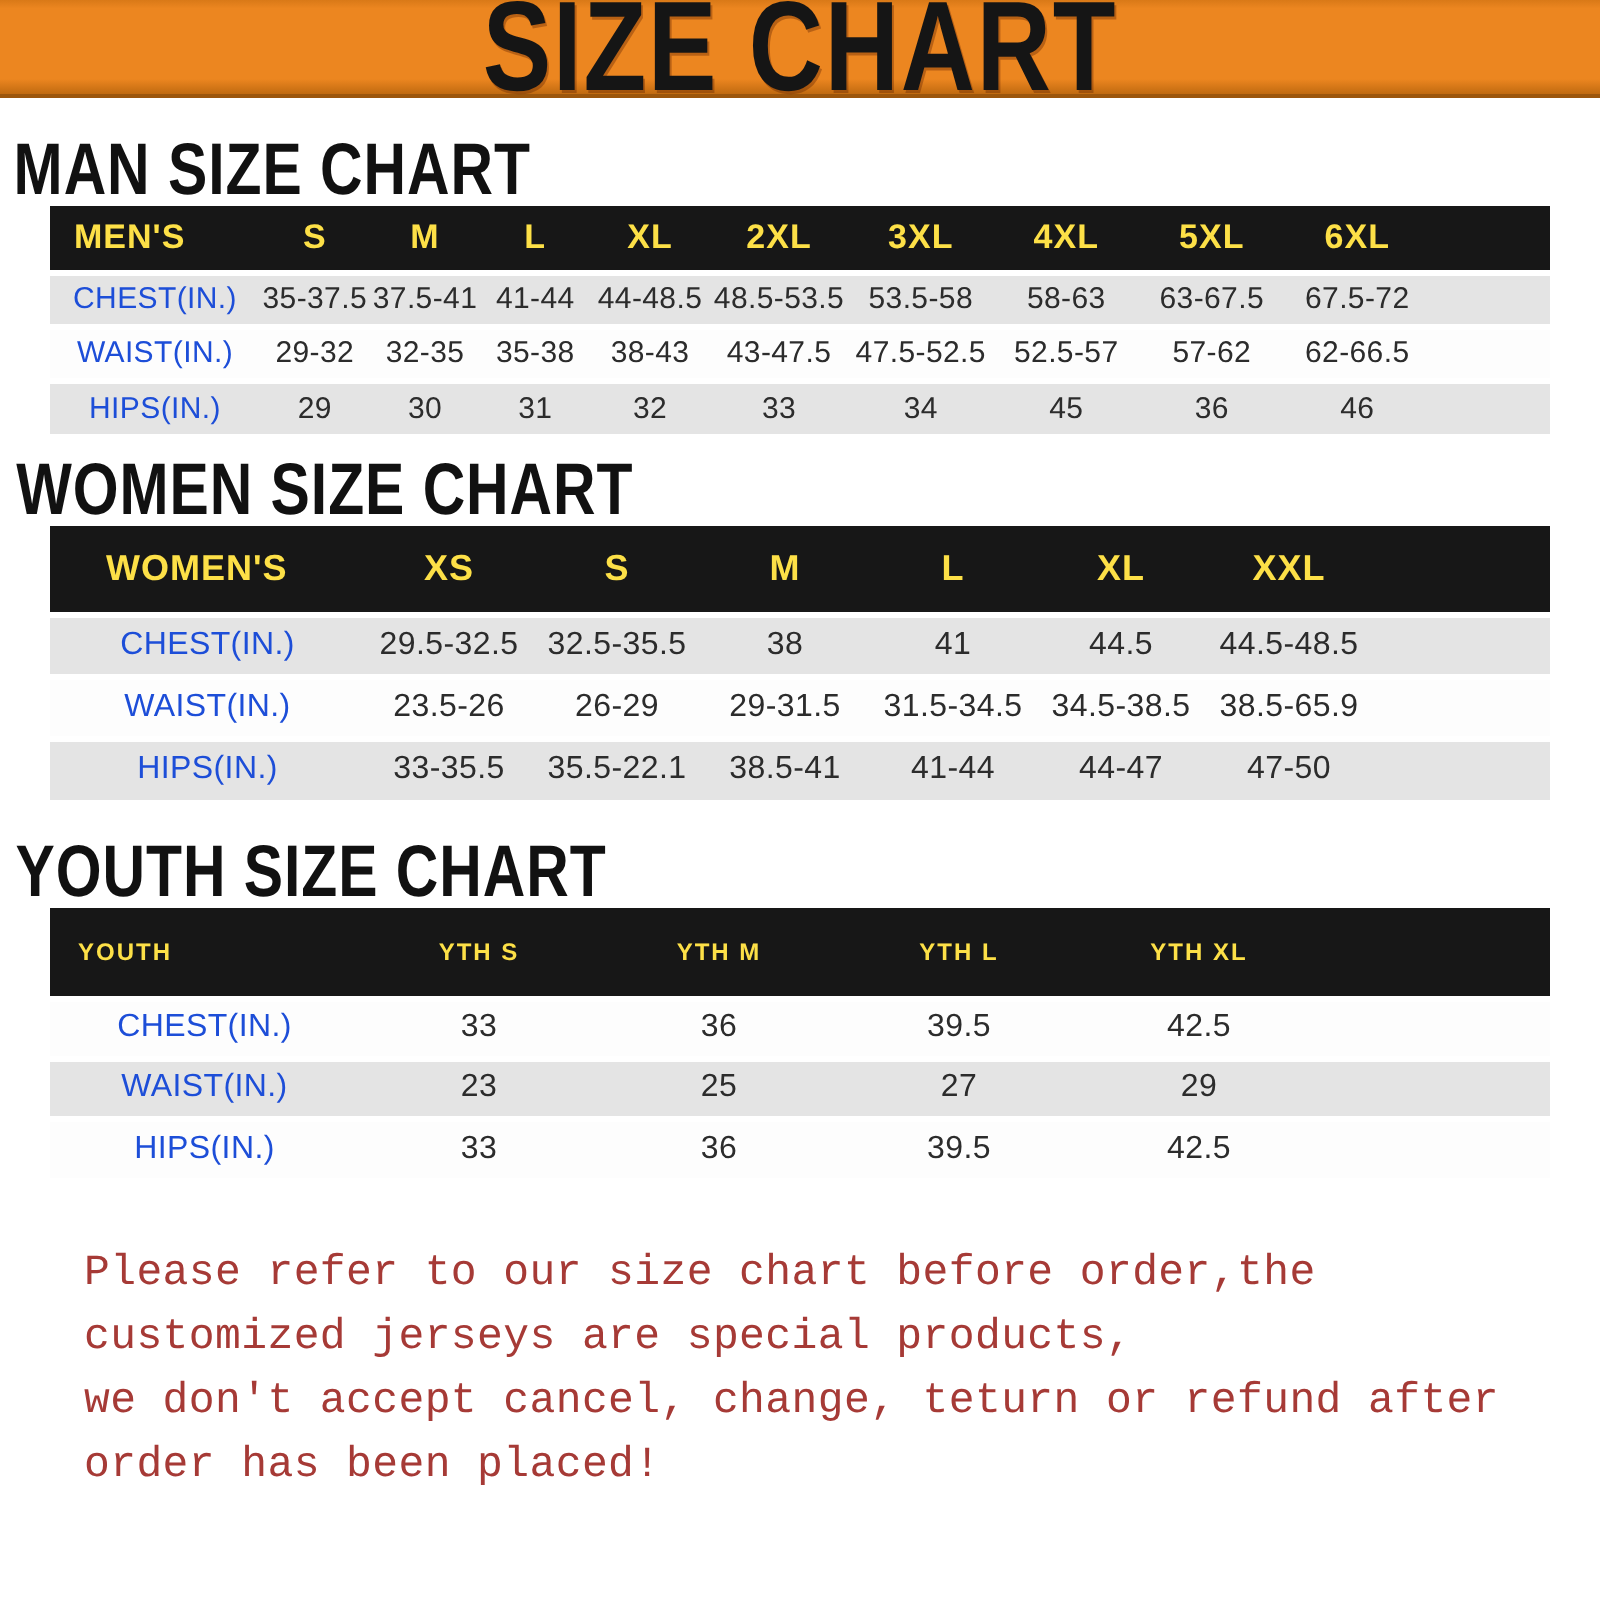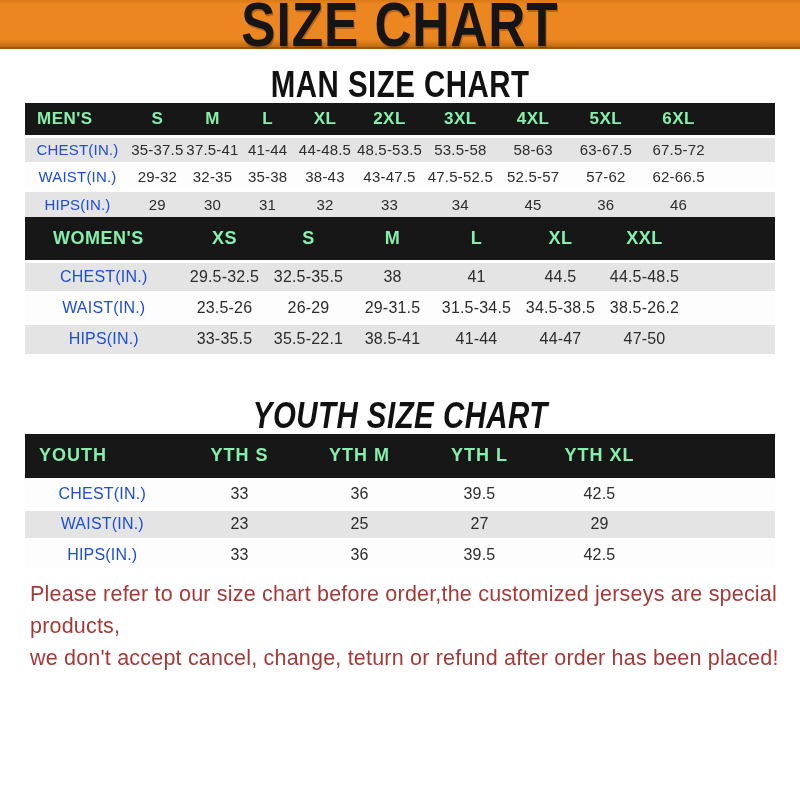--- a/index.html
+++ b/index.html
@@ -14,57 +14,57 @@
     display:flex; align-items:center; justify-content:center;
     border-bottom:2px solid #9c560c;
   }
   .banner-title {
     font-size:54px; font-weight:bold; color:#151515;
     letter-spacing:1px; transform:scale(0.95,1.18); display:inline-block;
     text-shadow:1px 1px 0 rgba(90,30,0,.35);
   }
 
   
-  .section-title { text-align:center; }
+  .section-title { text-align:left; }
   .section-title span {
     display:inline-block; font-size:31px; font-weight:bold; color:#111;
     transform:scale(0.95,1.18); letter-spacing:0.5px;
   }
   .title-men   { margin-top:18px; }
   .title-women { margin-top:10px; }
-  .title-youth { margin-top:44px;font-style:italic; }
+  .title-youth { margin-top:18px; }
 
   
   table.size-table { width:750px; margin:0 auto; border-collapse:collapse; table-layout:fixed; }
   .size-table th, .size-table td { text-align:center; vertical-align:middle; padding:0; }
   tr.bar { background:#171717; }
-  tr.bar th { color:#86efac; font-weight:600; }
+  tr.bar th { color:#fde047; font-weight:600; }
   tr.row td { color:#2c2c2c; border-top:3px solid #fff; }
   tr.row td.lbl { color:#1d4ed8; letter-spacing:0.5px; }
   tr.gray td { background:#e4e4e4; }
   tr.white td { background:#fdfdfd; }
 
   .men-table   { margin-top:12px; }
   .women-table { margin-top:16px; }
   .youth-table { margin-top:12px; }
 
   .men-table tr.bar th { height:33px; font-size:17px; letter-spacing:0.5px; }
   .men-table tr.row td { height:27px; font-size:15px; letter-spacing:0.2px; }
   .men-table .bar-label { font-size:22px; font-weight:bold; text-align:left; padding-left:12px; letter-spacing:1px; }
 
   .women-table tr.bar th { height:44px; font-size:18px; letter-spacing:0.5px; }
   .women-table tr.row td { height:31px; font-size:16px; letter-spacing:0.2px; }
   .women-table .bar-label { font-size:22px; font-weight:bold; text-align:left; padding-left:28px; letter-spacing:2px; }
 
-  .youth-table tr.bar th { height:45px; font-size:18px; letter-spacing:1px; }
+  .youth-table tr.bar th { height:45px; font-size:12px; letter-spacing:1px; }
   .youth-table tr.row td { height:30px; font-size:16px; letter-spacing:0.2px; }
   .youth-table .bar-label { font-size:22px; font-weight:bold; text-align:left; padding-left:14px; letter-spacing:3px; }
 
   
-  .footer-note { margin-top:9px; padding-left:30px; }
+  .footer-note { margin-top:32px; padding-left:42px;font-family:Liberation Mono, monospace; }
   .footer-note p {
     color:#a63a36; font-size:21.5px; line-height:32px; letter-spacing:0.2px;
   }
 </style>
 </head>
 <body>
 
 <div class="page">
 
   <div class="banner">
@@ -138,20 +138,23 @@
       <td>33</td>
       <td>34</td>
       <td>45</td>
       <td>36</td>
       <td>46</td>
       <td></td>
     </tr>
   </tbody>
     </table>
 
+  <div class="section-title title-women">
+    <span>WOMEN SIZE CHART</span>
+  </div>
 
   <table class="size-table women-table">
     <colgroup>
       <col style="width:21%">
         <col style="width:11.2%">
         <col style="width:11.2%">
         <col style="width:11.2%">
       <col style="width:11.2%">
         <col style="width:11.2%">
         <col style="width:11.2%">
@@ -178,21 +181,21 @@
       <td>44.5-48.5</td>
       <td></td>
     </tr>
     <tr class="row white">
       <td class="lbl">WAIST(IN.)</td>
       <td>23.5-26</td>
       <td>26-29</td>
       <td>29-31.5</td>
       <td>31.5-34.5</td>
       <td>34.5-38.5</td>
-      <td>38.5-26.2</td>
+      <td>38.5-65.9</td>
       <td></td>
     </tr>
     <tr class="row gray">
       <td class="lbl">HIPS(IN.)</td>
       <td>33-35.5</td>
       <td>35.5-22.1</td>
       <td>38.5-41</td>
       <td>41-44</td>
       <td>44-47</td>
       <td>47-50</td>

